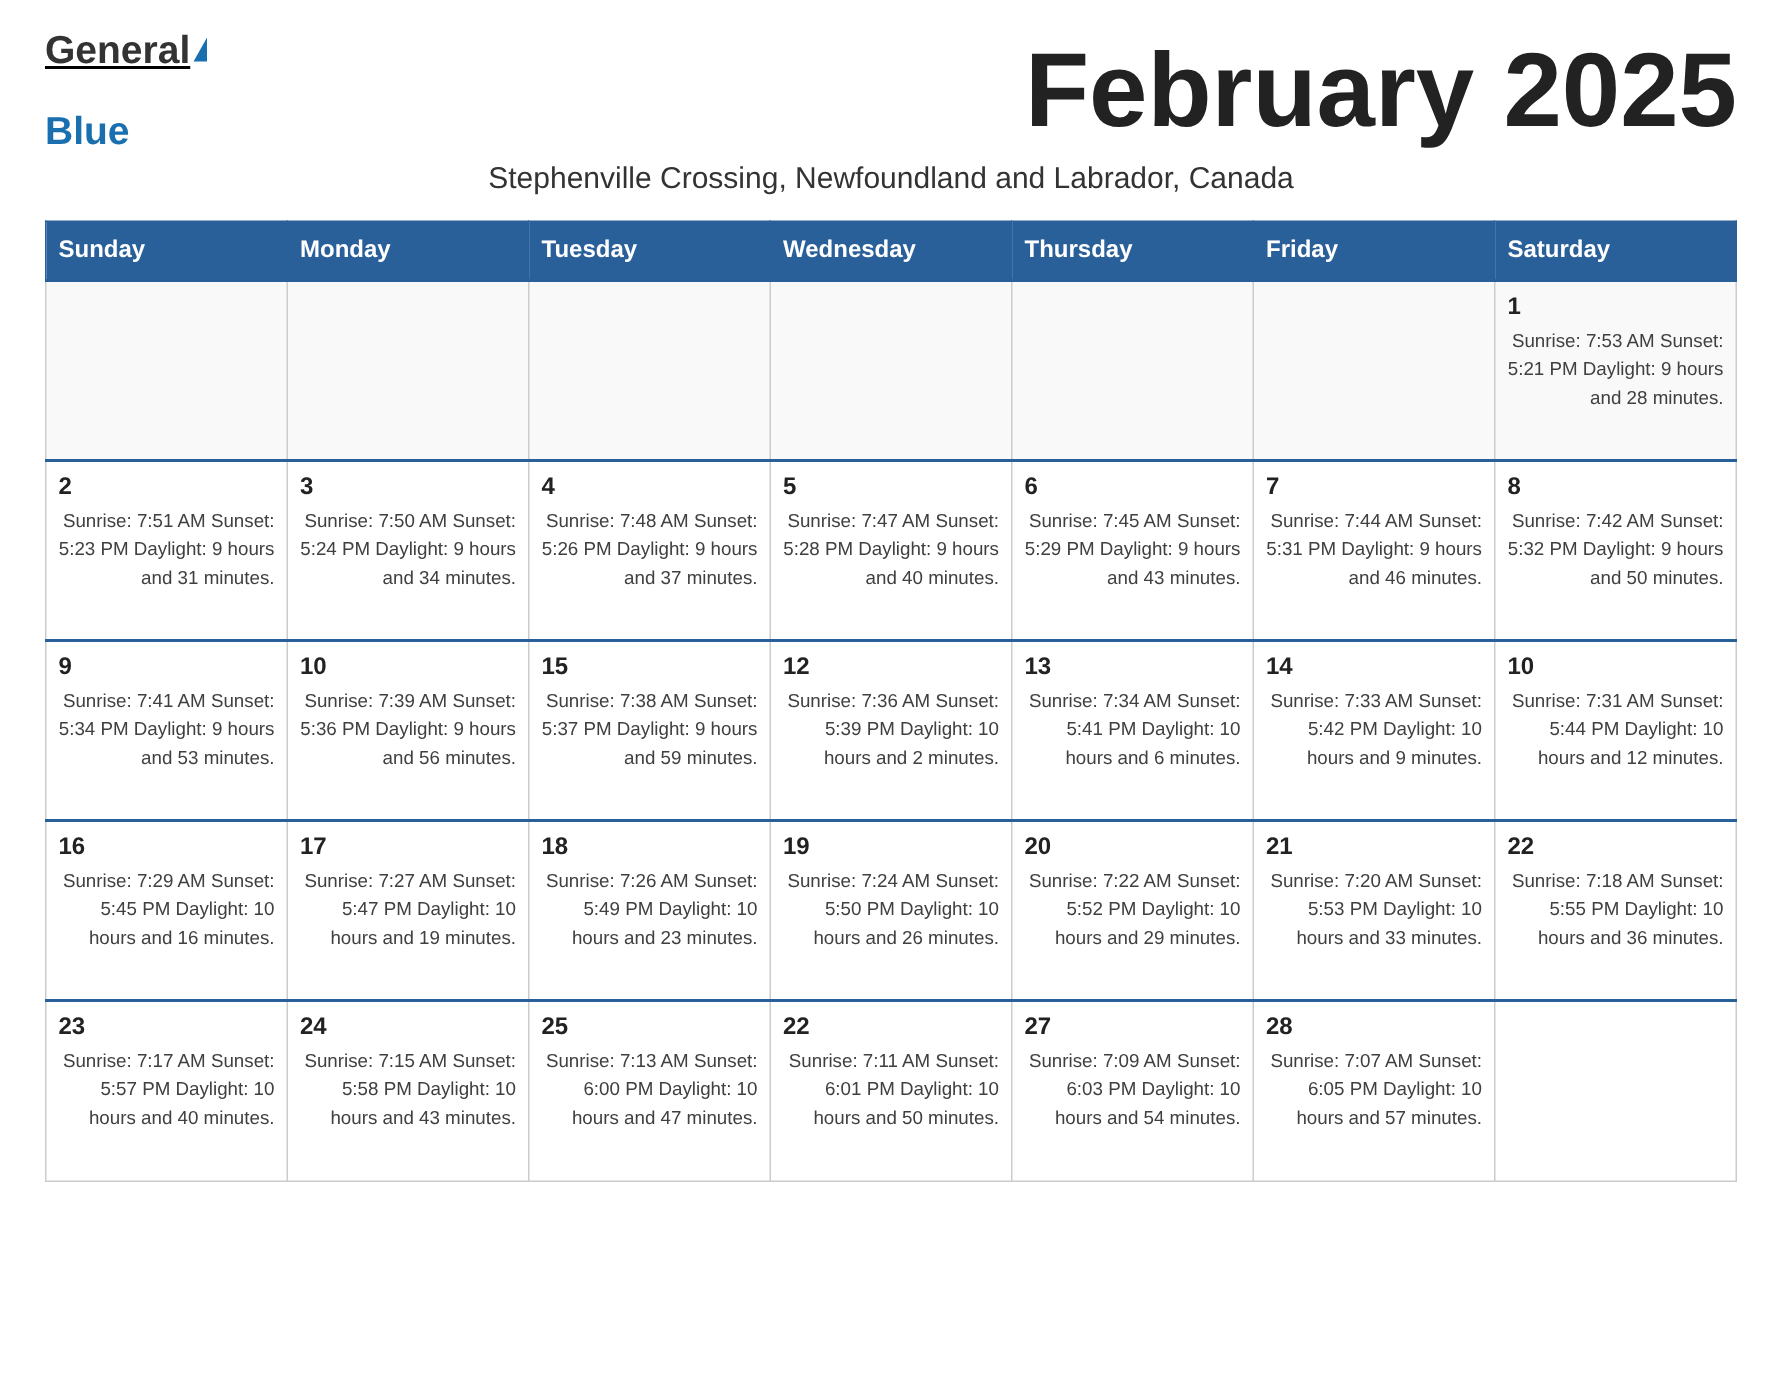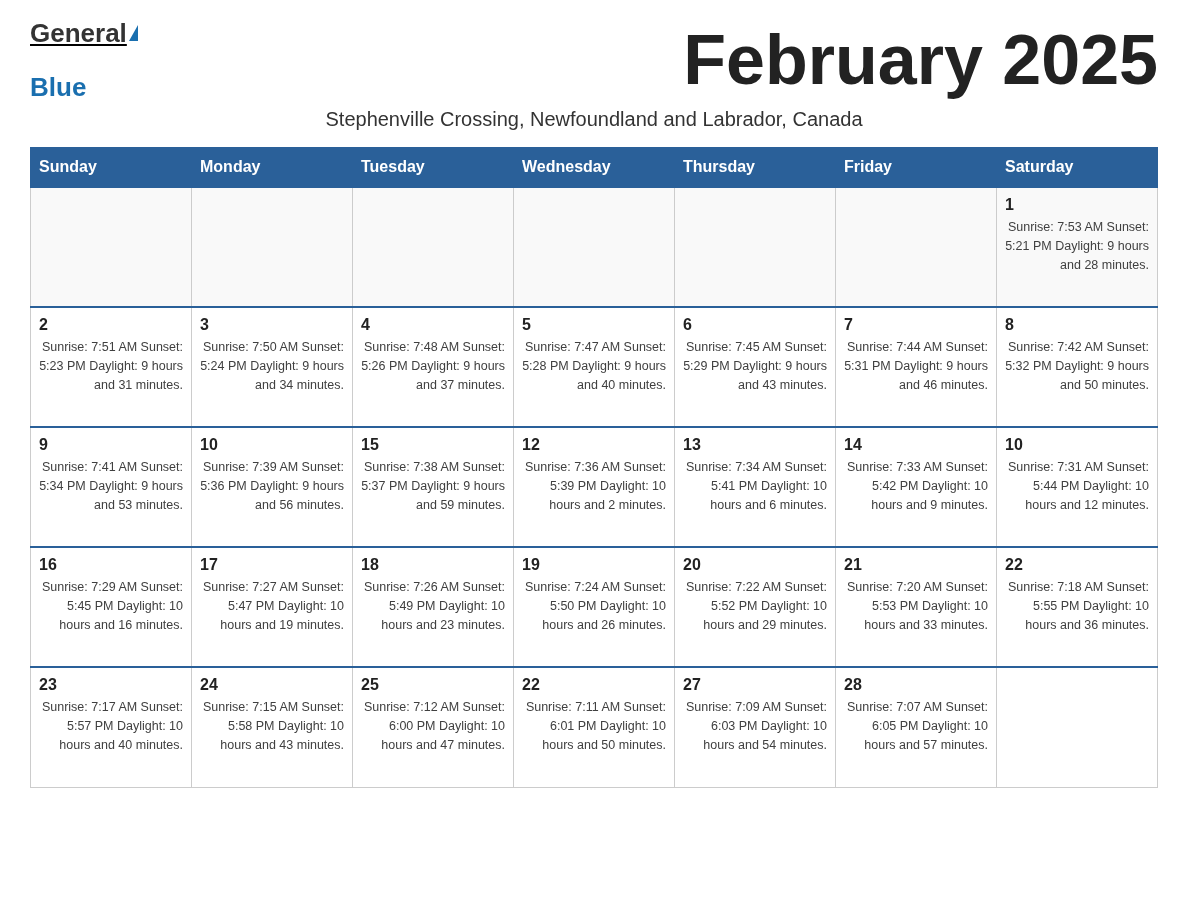--- a/index.html
+++ b/index.html
@@ -288,21 +288,21 @@
 Daylight: 10 hours and 40 minutes.</div>
         </td>
         <td>
           <span class="day-number">24</span>
           <div class="day-info">Sunrise: 7:15 AM
 Sunset: 5:58 PM
 Daylight: 10 hours and 43 minutes.</div>
         </td>
         <td>
           <span class="day-number">25</span>
-          <div class="day-info">Sunrise: 7:12 AM
+          <div class="day-info">Sunrise: 7:13 AM
 Sunset: 6:00 PM
 Daylight: 10 hours and 47 minutes.</div>
         </td>
         <td>
           <span class="day-number">22</span>
           <div class="day-info">Sunrise: 7:11 AM
 Sunset: 6:01 PM
 Daylight: 10 hours and 50 minutes.</div>
         </td>
         <td>

